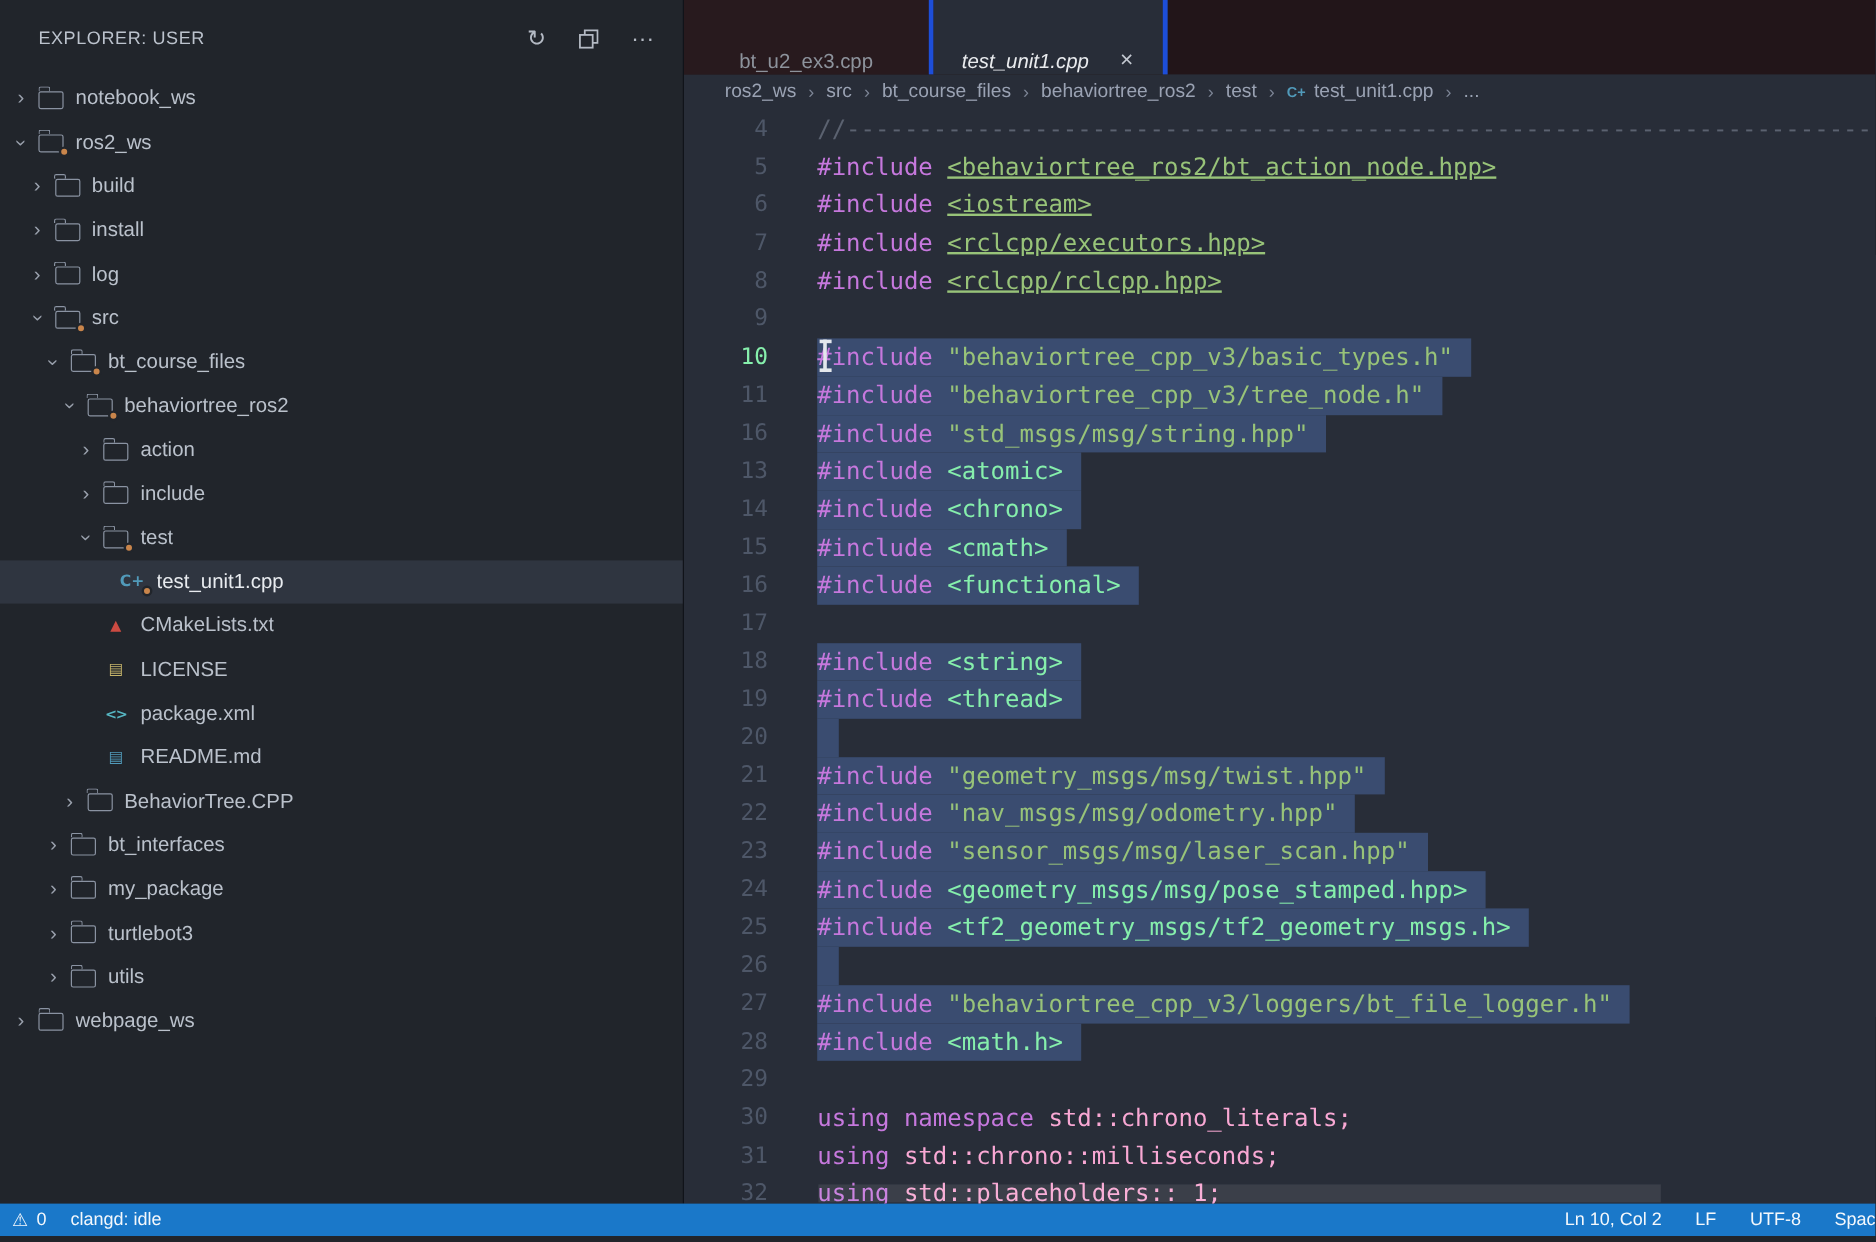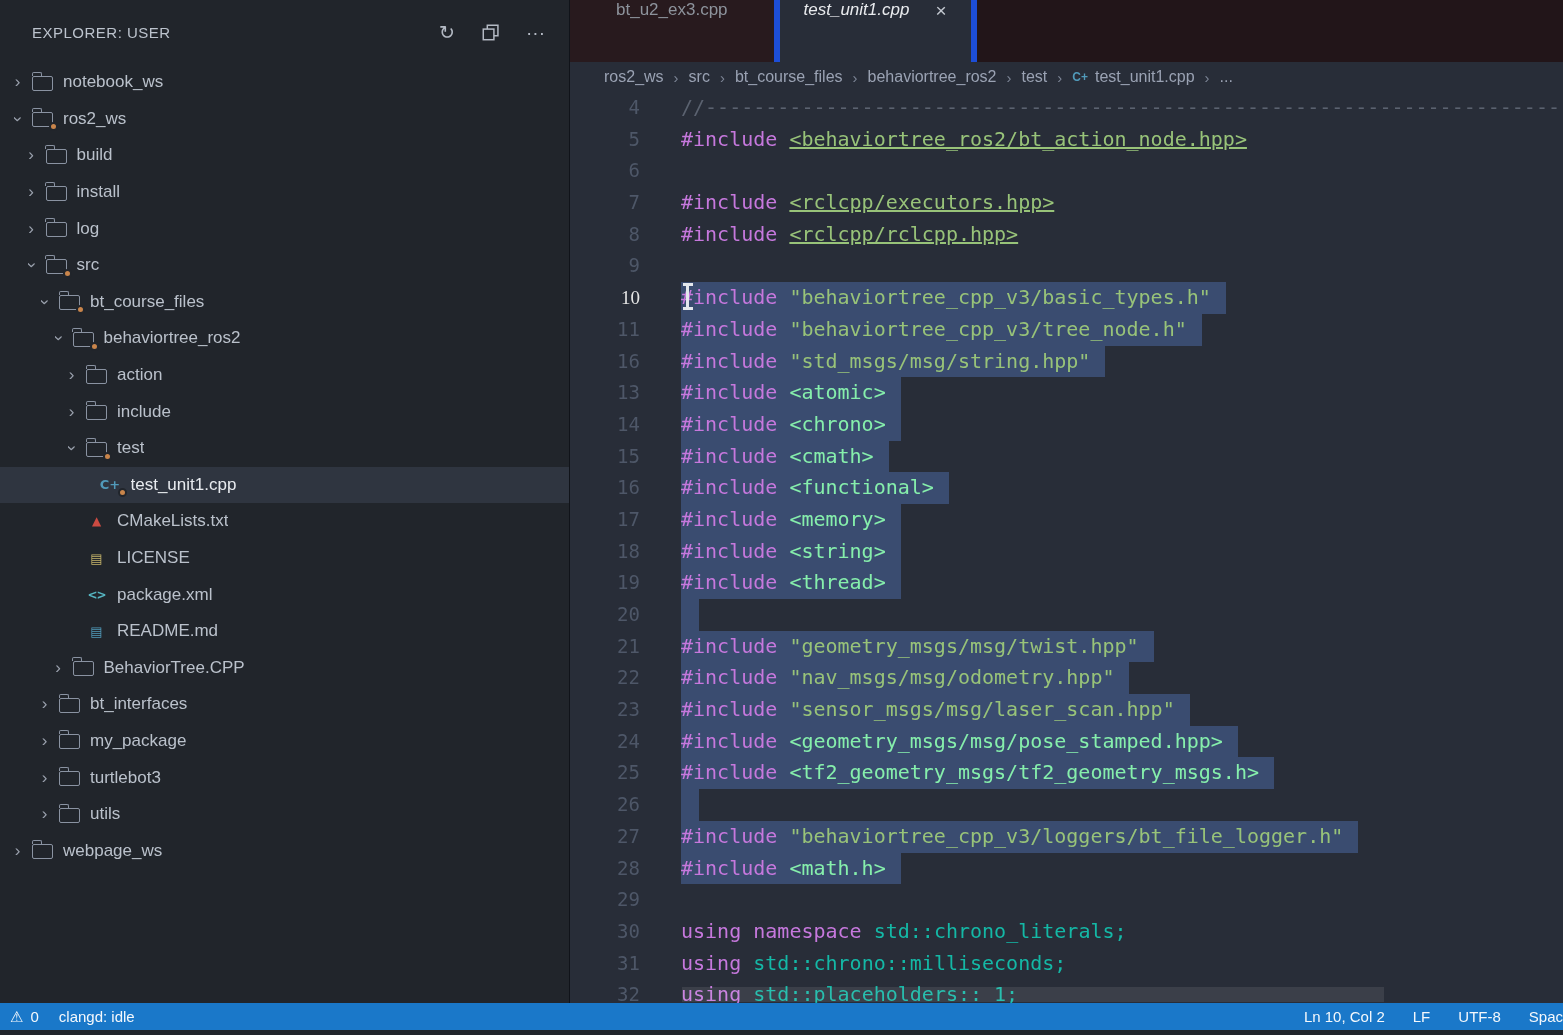--- a/index.html
+++ b/index.html
@@ -26,42 +26,42 @@
   .ic-cmake { color:#cc4b42; font-size:12px; }
   .ic-license { color:#c5b46a; font-size:13px; }
   .ic-xml { color:#56b6c2; font-size:12px; font-weight:bold; letter-spacing:-1px; }
   .ic-md { color:#519aba; font-size:13px; }
   .gitdot { position:absolute; right:-6px; bottom:-5px; width:9px; height:9px; border-radius:50%; background:#c9854b; border:2px solid #21252b; }
   .tlabel { overflow:hidden; text-overflow:ellipsis; }
 
   
   .editor-col { flex:1; display:flex; flex-direction:column; background:#282d38; min-width:0; }
   .tabbar { height:62px; background:#221519; display:flex; flex:none; }
-  .tab { height:100%; display:flex; align-items:flex-start; font-size:17px; border-right:6px solid #1d4ed8; background:#281a1e; color:#8d939c; padding:0 46px; cursor:pointer; }
+  .tab { height:100%; display:flex; align-items:flex-end; font-size:17px; border-right:4px solid #1d4ed8; background:#281a1e; color:#8d939c; padding:0 46px; cursor:pointer; }
   .tab.active { background:#282d38; color:#e9ebee; font-style:italic; padding:0 24px; }
   .tab-close { margin-left:26px; font-style:normal; font-size:19px; color:#c3c8d0; cursor:pointer; }
   .breadcrumb { height:30px; flex:none; display:flex; align-items:center; padding-left:34px; font-size:16px; color:#9aa2b3; white-space:nowrap; overflow:hidden; }
   .bc-sep { margin:0 10px; color:#7d8596; font-size:15px; }
   .bc-item { cursor:pointer; display:inline-flex; align-items:center; }
   .bc-ic { color:#519aba; font-weight:bold; font-size:12px; margin-right:7px; }
 
   
   .code { position:relative; flex:1; overflow:hidden; font-family:"DejaVu Sans Mono",monospace; font-size:20px; line-height:31.7px; color:#abb2bf; }
   .cl { display:flex; height:31.7px; white-space:pre; }
   .ln { flex:none; width:70px; text-align:right; color:#4e5768; font-size:19px; }
-  .ln.cur { color:#e5e5e5;font-family:Liberation Serif, serif; }
+  .ln.cur { color:#86efac; }
   .lc { margin-left:41px; white-space:pre; }
   .lc.sel { background:#3a4c70; padding-right:15px; }
   .lc.sel:empty { display:inline-block; width:18px; padding-right:0; height:31.7px; }
   .tk-kw { color:#c678dd; }
   .tk-inc { color:#86efac; }
   .tk-incu { color:#98c379; text-decoration:underline; }
   .tk-str { color:#98c379; }
   .tk-comment { color:#5b6270; }
-  .tk-plain { color:#14b8a6; }
+  .tk-plain { color:#f9a8d4; }
   .mouse-ibeam { position:absolute; left:116px; top:191px; width:3px; height:27px; background:#e3e7ec; }
   .mouse-ibeam::before,.mouse-ibeam::after { content:""; position:absolute; left:-3.5px; width:10px; height:3px; background:#e3e7ec; }
   .mouse-ibeam::before { top:0; } .mouse-ibeam::after { bottom:0; }
   .hscroll { position:absolute; left:112px; bottom:1px; width:702px; height:15px; background:rgba(255,255,255,.09); }
 
   
   .statusbar { height:27px; background:#1a78c9; color:#f4f8fc; display:flex; align-items:center; justify-content:space-between; font-size:15px; padding:0 0 0 10px; }
   .sb-left { display:flex; align-items:center; gap:20px; }
   .sb-right { display:flex; align-items:center; gap:28px; }
   .sb-item { display:inline-flex; align-items:center; gap:7px; cursor:pointer; white-space:nowrap; }
@@ -247,32 +247,32 @@
           </span>
           <span class="bc-sep">›</span>
           <span class="bc-item">
             <span>...</span>
           </span>
         </div>
       <div class="code">
         <div id="code-lines">
             <div class="cl"><span class="ln">4</span><span class="lc"><span class="tk-comment">//----------------------------------------------------------------------------------------------------</span></span></div>
             <div class="cl"><span class="ln">5</span><span class="lc"><span class="tk-kw">#include</span><span class="tk-plain"> </span><span class="tk-incu">&lt;behaviortree_ros2/bt_action_node.hpp&gt;</span></span></div>
-            <div class="cl"><span class="ln">6</span></div>
+            <div class="cl"><span class="ln">6</span><span class="lc"><span class="tk-kw">#include</span><span class="tk-plain"> </span><span class="tk-incu">&lt;iostream&gt;</span></span></div>
             <div class="cl"><span class="ln">7</span><span class="lc"><span class="tk-kw">#include</span><span class="tk-plain"> </span><span class="tk-incu">&lt;rclcpp/executors.hpp&gt;</span></span></div>
             <div class="cl"><span class="ln">8</span><span class="lc"><span class="tk-kw">#include</span><span class="tk-plain"> </span><span class="tk-incu">&lt;rclcpp/rclcpp.hpp&gt;</span></span></div>
             <div class="cl"><span class="ln">9</span><span class="lc"></span></div>
             <div class="cl"><span class="ln cur">10</span><span class="lc sel"><span class="tk-kw">#include</span><span class="tk-plain"> </span><span class="tk-str">"behaviortree_cpp_v3/basic_types.h"</span></span></div>
             <div class="cl"><span class="ln">11</span><span class="lc sel"><span class="tk-kw">#include</span><span class="tk-plain"> </span><span class="tk-str">"behaviortree_cpp_v3/tree_node.h"</span></span></div>
             <div class="cl"><span class="ln">16</span><span class="lc sel"><span class="tk-kw">#include</span><span class="tk-plain"> </span><span class="tk-str">"std_msgs/msg/string.hpp"</span></span></div>
             <div class="cl"><span class="ln">13</span><span class="lc sel"><span class="tk-kw">#include</span><span class="tk-plain"> </span><span class="tk-inc">&lt;atomic&gt;</span></span></div>
             <div class="cl"><span class="ln">14</span><span class="lc sel"><span class="tk-kw">#include</span><span class="tk-plain"> </span><span class="tk-inc">&lt;chrono&gt;</span></span></div>
             <div class="cl"><span class="ln">15</span><span class="lc sel"><span class="tk-kw">#include</span><span class="tk-plain"> </span><span class="tk-inc">&lt;cmath&gt;</span></span></div>
             <div class="cl"><span class="ln">16</span><span class="lc sel"><span class="tk-kw">#include</span><span class="tk-plain"> </span><span class="tk-inc">&lt;functional&gt;</span></span></div>
-            <div class="cl"><span class="ln">17</span><span class="lc sel"><span class="tk-kw">#include</span><span class="tk-plain"> </span><span class="tk-inc">&lt;memory&gt;</span></span></div>
+            <div class="cl"><span class="ln">17</span></div>
             <div class="cl"><span class="ln">18</span><span class="lc sel"><span class="tk-kw">#include</span><span class="tk-plain"> </span><span class="tk-inc">&lt;string&gt;</span></span></div>
             <div class="cl"><span class="ln">19</span><span class="lc sel"><span class="tk-kw">#include</span><span class="tk-plain"> </span><span class="tk-inc">&lt;thread&gt;</span></span></div>
             <div class="cl"><span class="ln">20</span><span class="lc sel"></span></div>
             <div class="cl"><span class="ln">21</span><span class="lc sel"><span class="tk-kw">#include</span><span class="tk-plain"> </span><span class="tk-str">"geometry_msgs/msg/twist.hpp"</span></span></div>
             <div class="cl"><span class="ln">22</span><span class="lc sel"><span class="tk-kw">#include</span><span class="tk-plain"> </span><span class="tk-str">"nav_msgs/msg/odometry.hpp"</span></span></div>
             <div class="cl"><span class="ln">23</span><span class="lc sel"><span class="tk-kw">#include</span><span class="tk-plain"> </span><span class="tk-str">"sensor_msgs/msg/laser_scan.hpp"</span></span></div>
             <div class="cl"><span class="ln">24</span><span class="lc sel"><span class="tk-kw">#include</span><span class="tk-plain"> </span><span class="tk-inc">&lt;geometry_msgs/msg/pose_stamped.hpp&gt;</span></span></div>
             <div class="cl"><span class="ln">25</span><span class="lc sel"><span class="tk-kw">#include</span><span class="tk-plain"> </span><span class="tk-inc">&lt;tf2_geometry_msgs/tf2_geometry_msgs.h&gt;</span></span></div>
             <div class="cl"><span class="ln">26</span><span class="lc sel"></span></div>
             <div class="cl"><span class="ln">27</span><span class="lc sel"><span class="tk-kw">#include</span><span class="tk-plain"> </span><span class="tk-str">"behaviortree_cpp_v3/loggers/bt_file_logger.h"</span></span></div>

